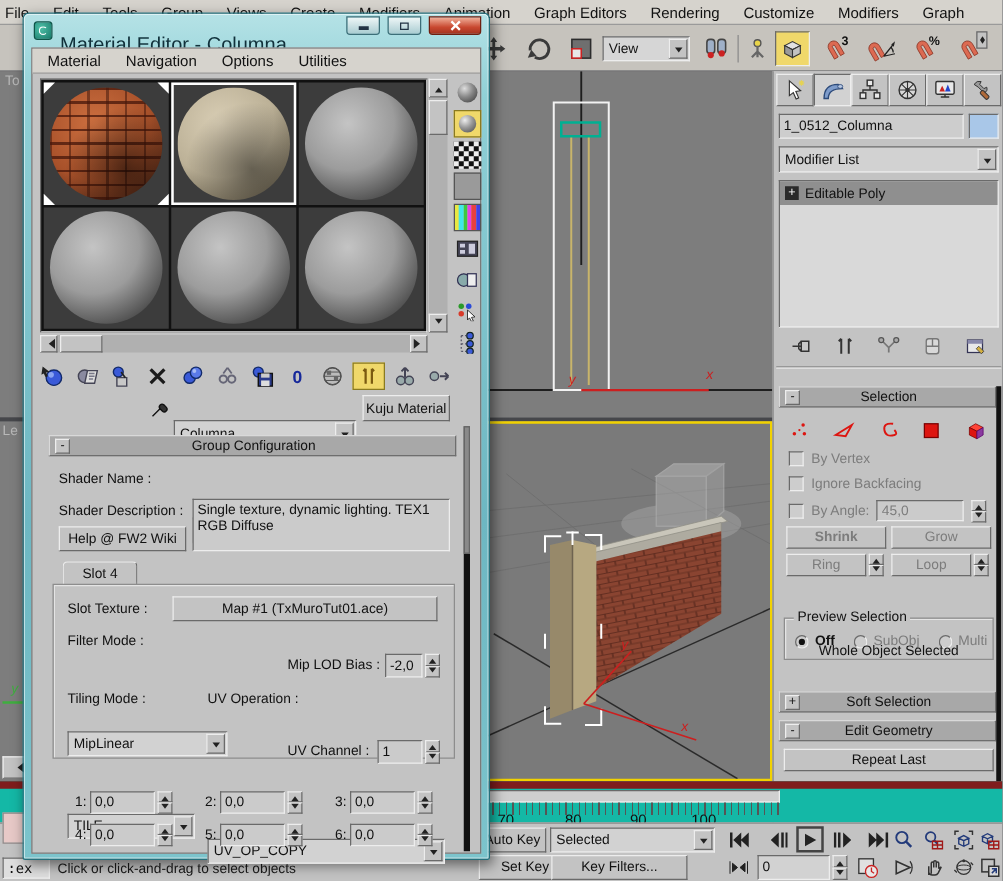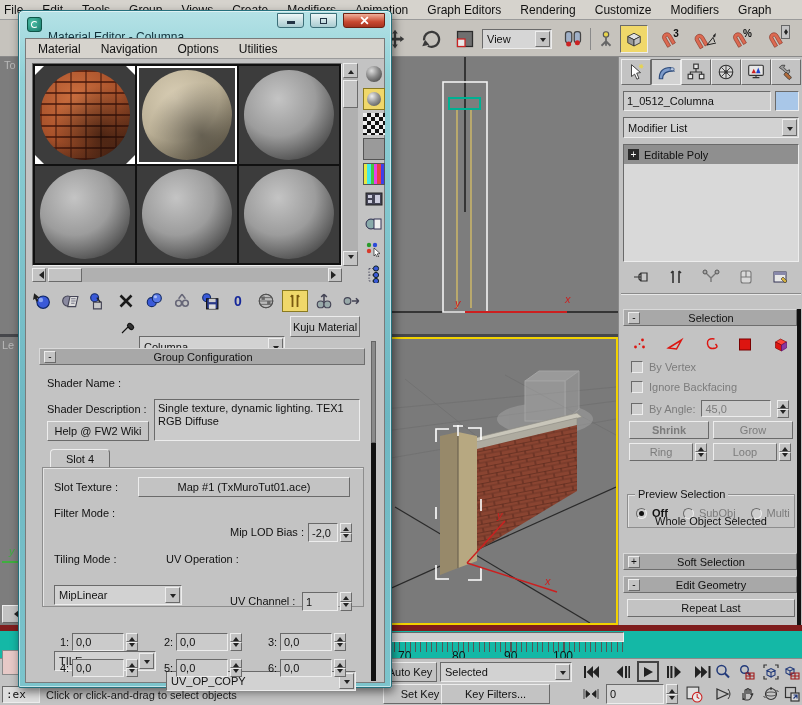--- a/index.html
+++ b/index.html
@@ -586,21 +586,21 @@
 <div class="abs" style="left:46px;top:687px;width:334px;height:16px;display:flex;align-items:center;font-size:11px;color:#1a1a1a;">
   <span>Click or click-and-drag to select objects</span>
 </div>
 
 <div class="vwin abs" style="left:18px;top:10px;width:374px;height:678px;z-index:10;">
 
   <div class="abs" style="left:0;top:0;width:100%;height:27px;display:flex;align-items:center;padding-left:8px;gap:6px;">
     <span style="width:15px;height:15px;border-radius:3px;background:radial-gradient(circle at 35% 35%, #4fc0a8, #187a6a);border:1px solid #0e5548;display:inline-block;position:relative;">
       <span style="position:absolute;left:3px;top:3px;width:7px;height:7px;border:1.5px solid #fff;border-right-color:transparent;border-radius:50%;"></span>
     </span>
-    <span style="font-size:12px;color:#10303a;margin-top:24px;">Material Editor - Columna</span>
+    <span style="font-size:16px;color:#10303a;margin-top:24px;">Material Editor - Columna</span>
     <span style="flex:1"></span>
     <span class="i" style="width:27px;height:15px;margin-top:-8px;background:linear-gradient(#eef6f7,#a9ccd1);border:1px solid #3c6e78;border-radius:0 0 3px 3px;">
       <span style="width:8px;height:3px;background:#234;display:inline-block;margin-top:4px;"></span>
     </span>
     <span class="i" style="width:27px;height:15px;margin-top:-8px;background:linear-gradient(#eef6f7,#a9ccd1);border:1px solid #3c6e78;border-radius:0 0 3px 3px;">
       <span style="width:7px;height:6px;border:1.5px solid #234;display:inline-block;"></span>
     </span>
     <span class="i" style="width:42px;height:15px;margin:-8px 6px 0 0;background:linear-gradient(#f0b09a,#c84830 60%,#a53420);border:1px solid #6e1f10;border-radius:0 0 3px 3px;">
       <svg width="9" height="9" viewBox="0 0 8 8">
           <path d="M1 1 L7 7 M7 1 L1 7" stroke="#fff" stroke-width="1.6"></path>

